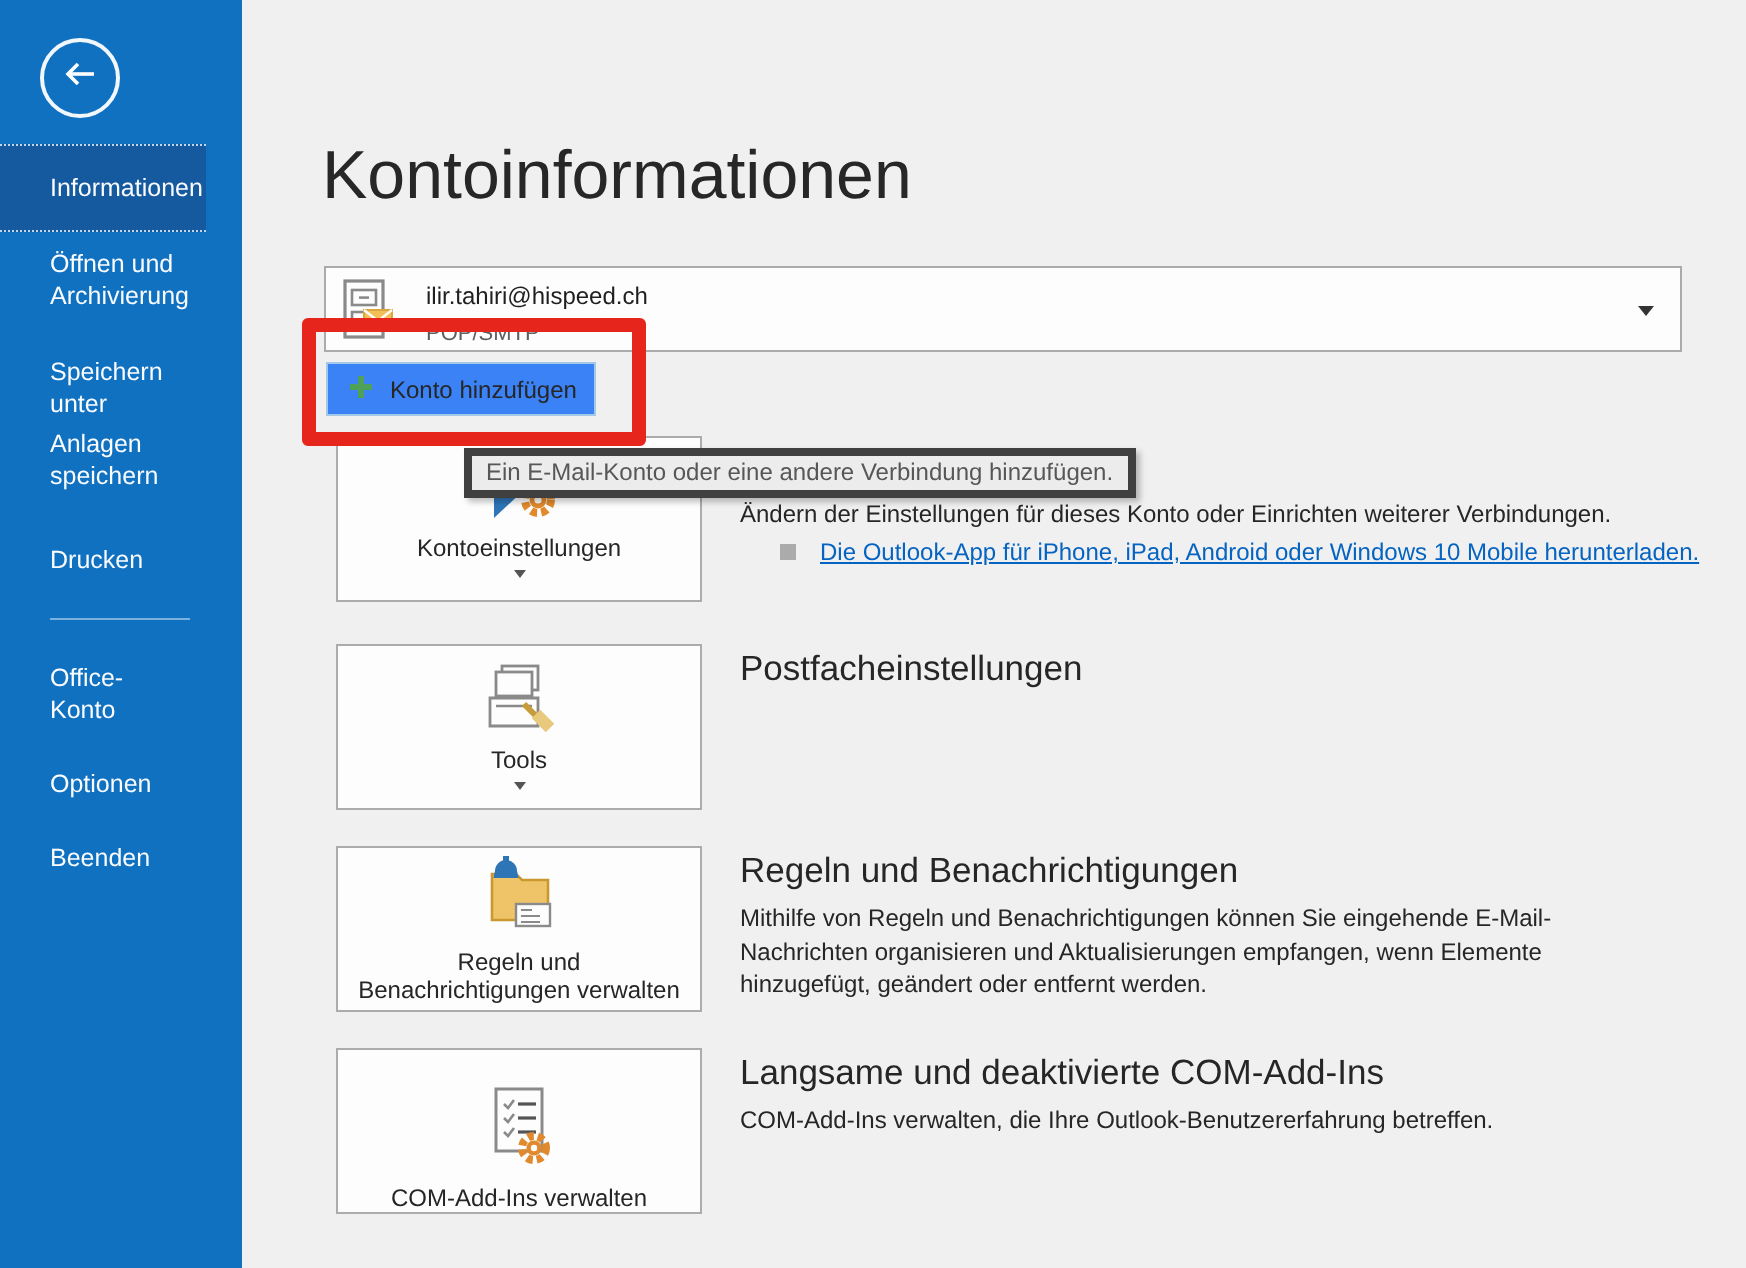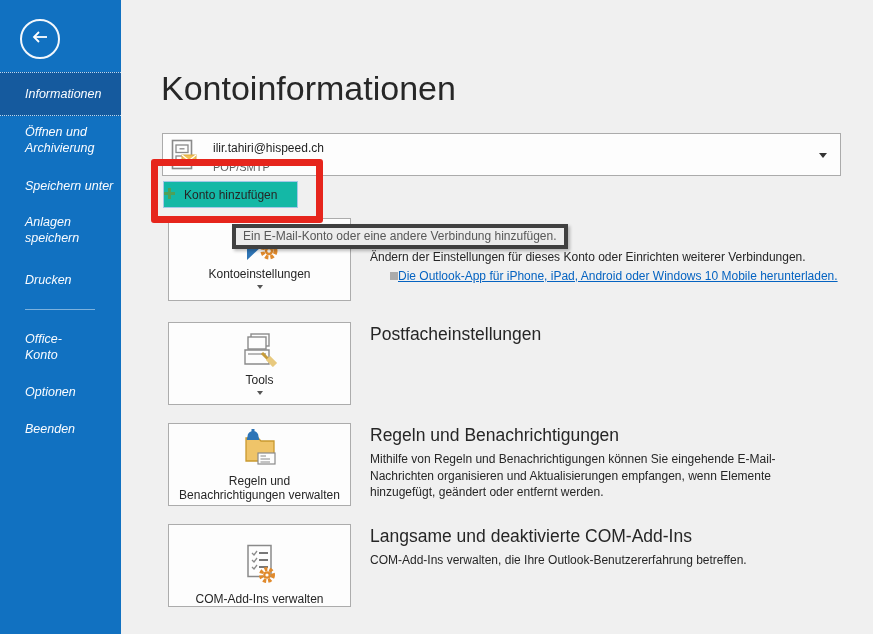--- a/index.html
+++ b/index.html
@@ -9,23 +9,23 @@
     -webkit-font-smoothing:antialiased;
   }
   
   .sidebar { position:absolute; left:0; top:0; width:121px; height:634px; background:#1171C1; z-index:2; }
   .back-btn {
     position:absolute; left:20px; top:19px; width:40px; height:40px;
     border:2px solid #F2F7FC; border-radius:50%; box-sizing:border-box;
     display:flex; align-items:center; justify-content:center; cursor:pointer;
   }
   .nav-item {
-    position:absolute; left:0; width:121px; box-sizing:border-box;
+    position:absolute; left:0; width:103px; box-sizing:border-box;
     padding-left:25px; color:#FAFCFF; font-size:12.5px; line-height:16px;
-    white-space:pre-line; cursor:pointer;font-style:italic;
+    white-space:pre-line; cursor:pointer;
   }
   .nav-item.selected {
     background:#155A9E; height:44px; line-height:42px; padding-left:25px;
     border-top:1px dotted #BCD7EE; border-bottom:1px dotted #BCD7EE;
   }
   .nav-divider { position:absolute; left:25px; top:309px; width:70px; height:1px; background:rgba(255,255,255,0.45); }
   
   .page-title { position:absolute; left:161px; top:69px; font-size:34px; font-weight:300; color:#272727; z-index:3; }
   .account-selector {
     position:absolute; left:162px; top:133px; width:679px; height:43px; box-sizing:border-box;
@@ -35,38 +35,38 @@
   .acct-email { position:absolute; left:50px; top:7px; font-size:12px; color:#1F1F1F; }
   .acct-type  { position:absolute; left:50px; top:27px; font-size:11px; color:#5E5E5E; }
   .acct-caret { position:absolute; right:13px; top:19px; width:0; height:0;
                 border-left:4px solid transparent; border-right:4px solid transparent; border-top:5px solid #333; }
   .red-highlight {
     position:absolute; left:151px; top:159px; width:172px; height:64px; box-sizing:border-box;
     border:7px solid #E6251C; border-radius:3px; z-index:60; pointer-events:none;
   }
   .add-account-btn {
     position:absolute; left:163px; top:181px; width:135px; height:27px; box-sizing:border-box;
-    background:#14b8a6; border:1px solid #A3C8E8; display:flex; align-items:center;
-    gap:9px; z-index:10; cursor:pointer; font-size:12px; color:#262626;
+    background:#3b82f6; border:1px solid #A3C8E8; display:flex; align-items:center;
+    padding-left:11px; gap:9px; z-index:10; cursor:pointer; font-size:12px; color:#262626;
   }
   .tooltip {
     position:absolute; left:232px; top:224px; z-index:45; white-space:nowrap;
     background:#ECECEC; border:4px solid #404040; padding:1px 7px 2px 7px;
     font-size:12px; color:#575757; box-shadow:2px 2px 3px rgba(0,0,0,0.25);
   }
   .action-box {
     position:absolute; left:168px; width:183px; height:83px; box-sizing:border-box;
     background:#FDFDFD; border:1px solid #ACACAC; z-index:5; cursor:pointer;
     display:flex; flex-direction:column; align-items:center; justify-content:center; gap:2px;
   }
   .action-box .box-label { font-size:12px; color:#262626; text-align:center; line-height:14px; white-space:pre-line; }
   .box-caret { width:0; height:0; border-left:3.5px solid transparent; border-right:3.5px solid transparent; border-top:4px solid #555; margin-top:2px; }
   .sec-heading { position:absolute; left:370px; font-size:17.5px; font-weight:300; color:#262626; z-index:4; white-space:nowrap; }
   .sec-body { position:absolute; left:370px; font-size:12px; color:#262626; line-height:16.5px; white-space:pre-line; z-index:4; }
-  .link-row { position:absolute; left:390px; top:269px; display:flex; align-items:center; gap:0; z-index:4; }
+  .link-row { position:absolute; left:390px; top:269px; display:flex; align-items:center; gap:12px; z-index:4; }
   .bullet-sq { width:8px; height:8px; background:#ABABAB; flex:none; }
   .dl-link { font-size:12px; color:#0563C1; text-decoration:underline; white-space:nowrap; cursor:pointer; }
 </style>
 </head>
 <body>
 
 <div class="screen">
 
   <div class="sidebar">
     <div class="back-btn">

